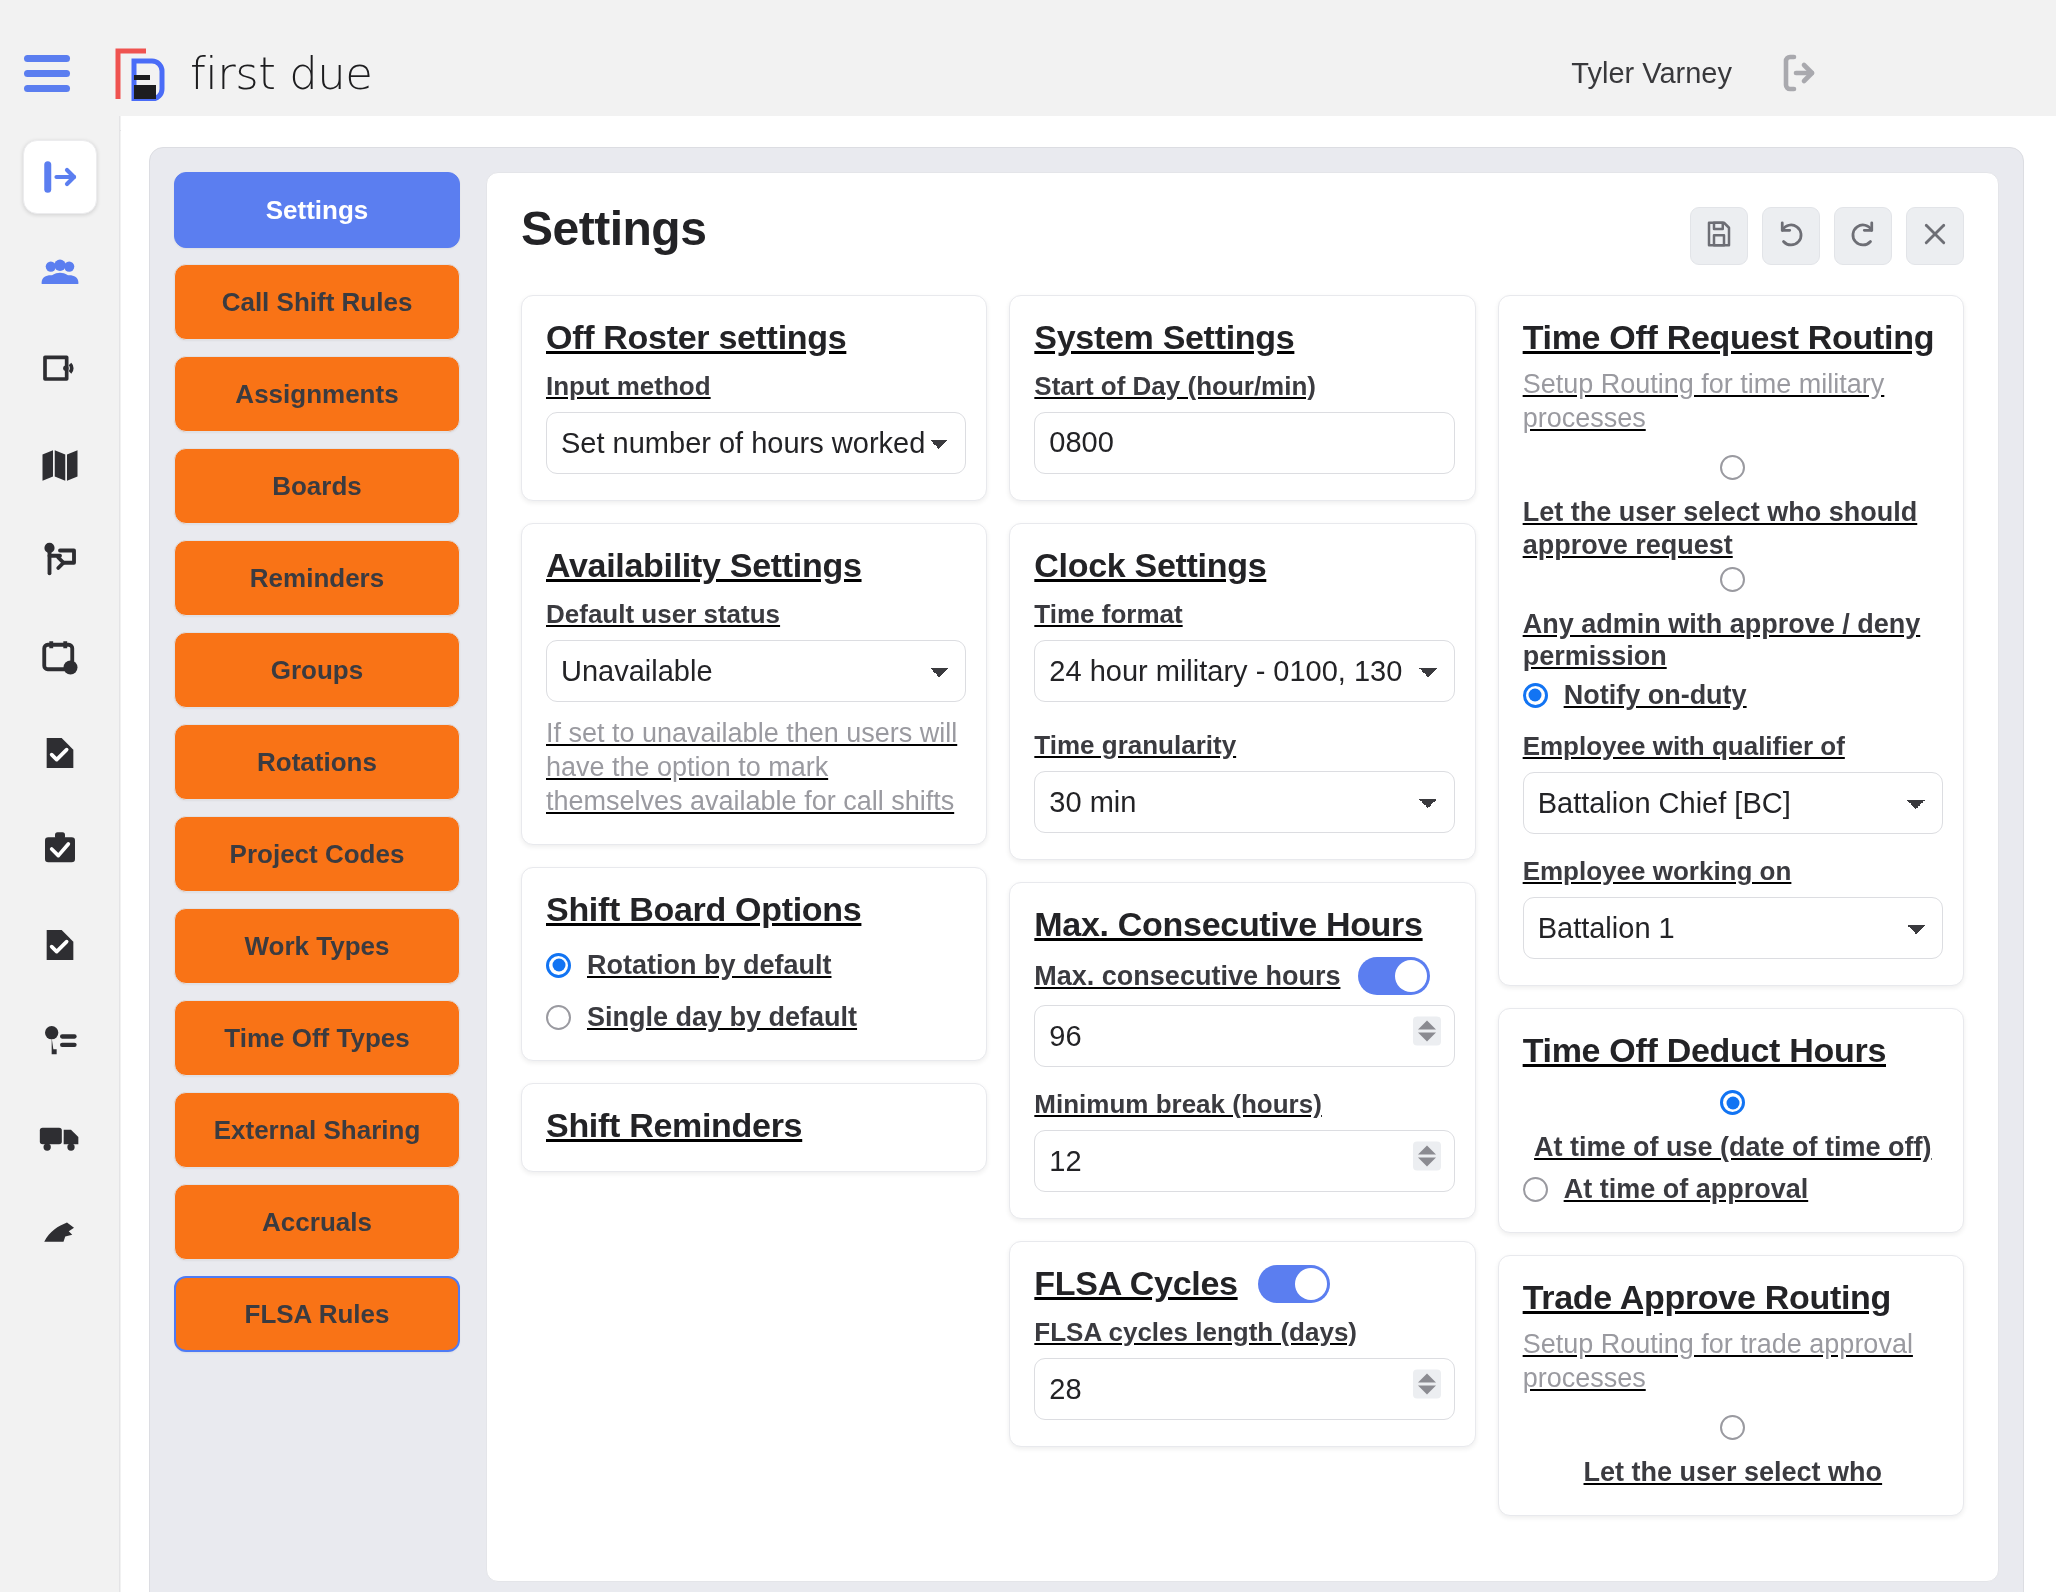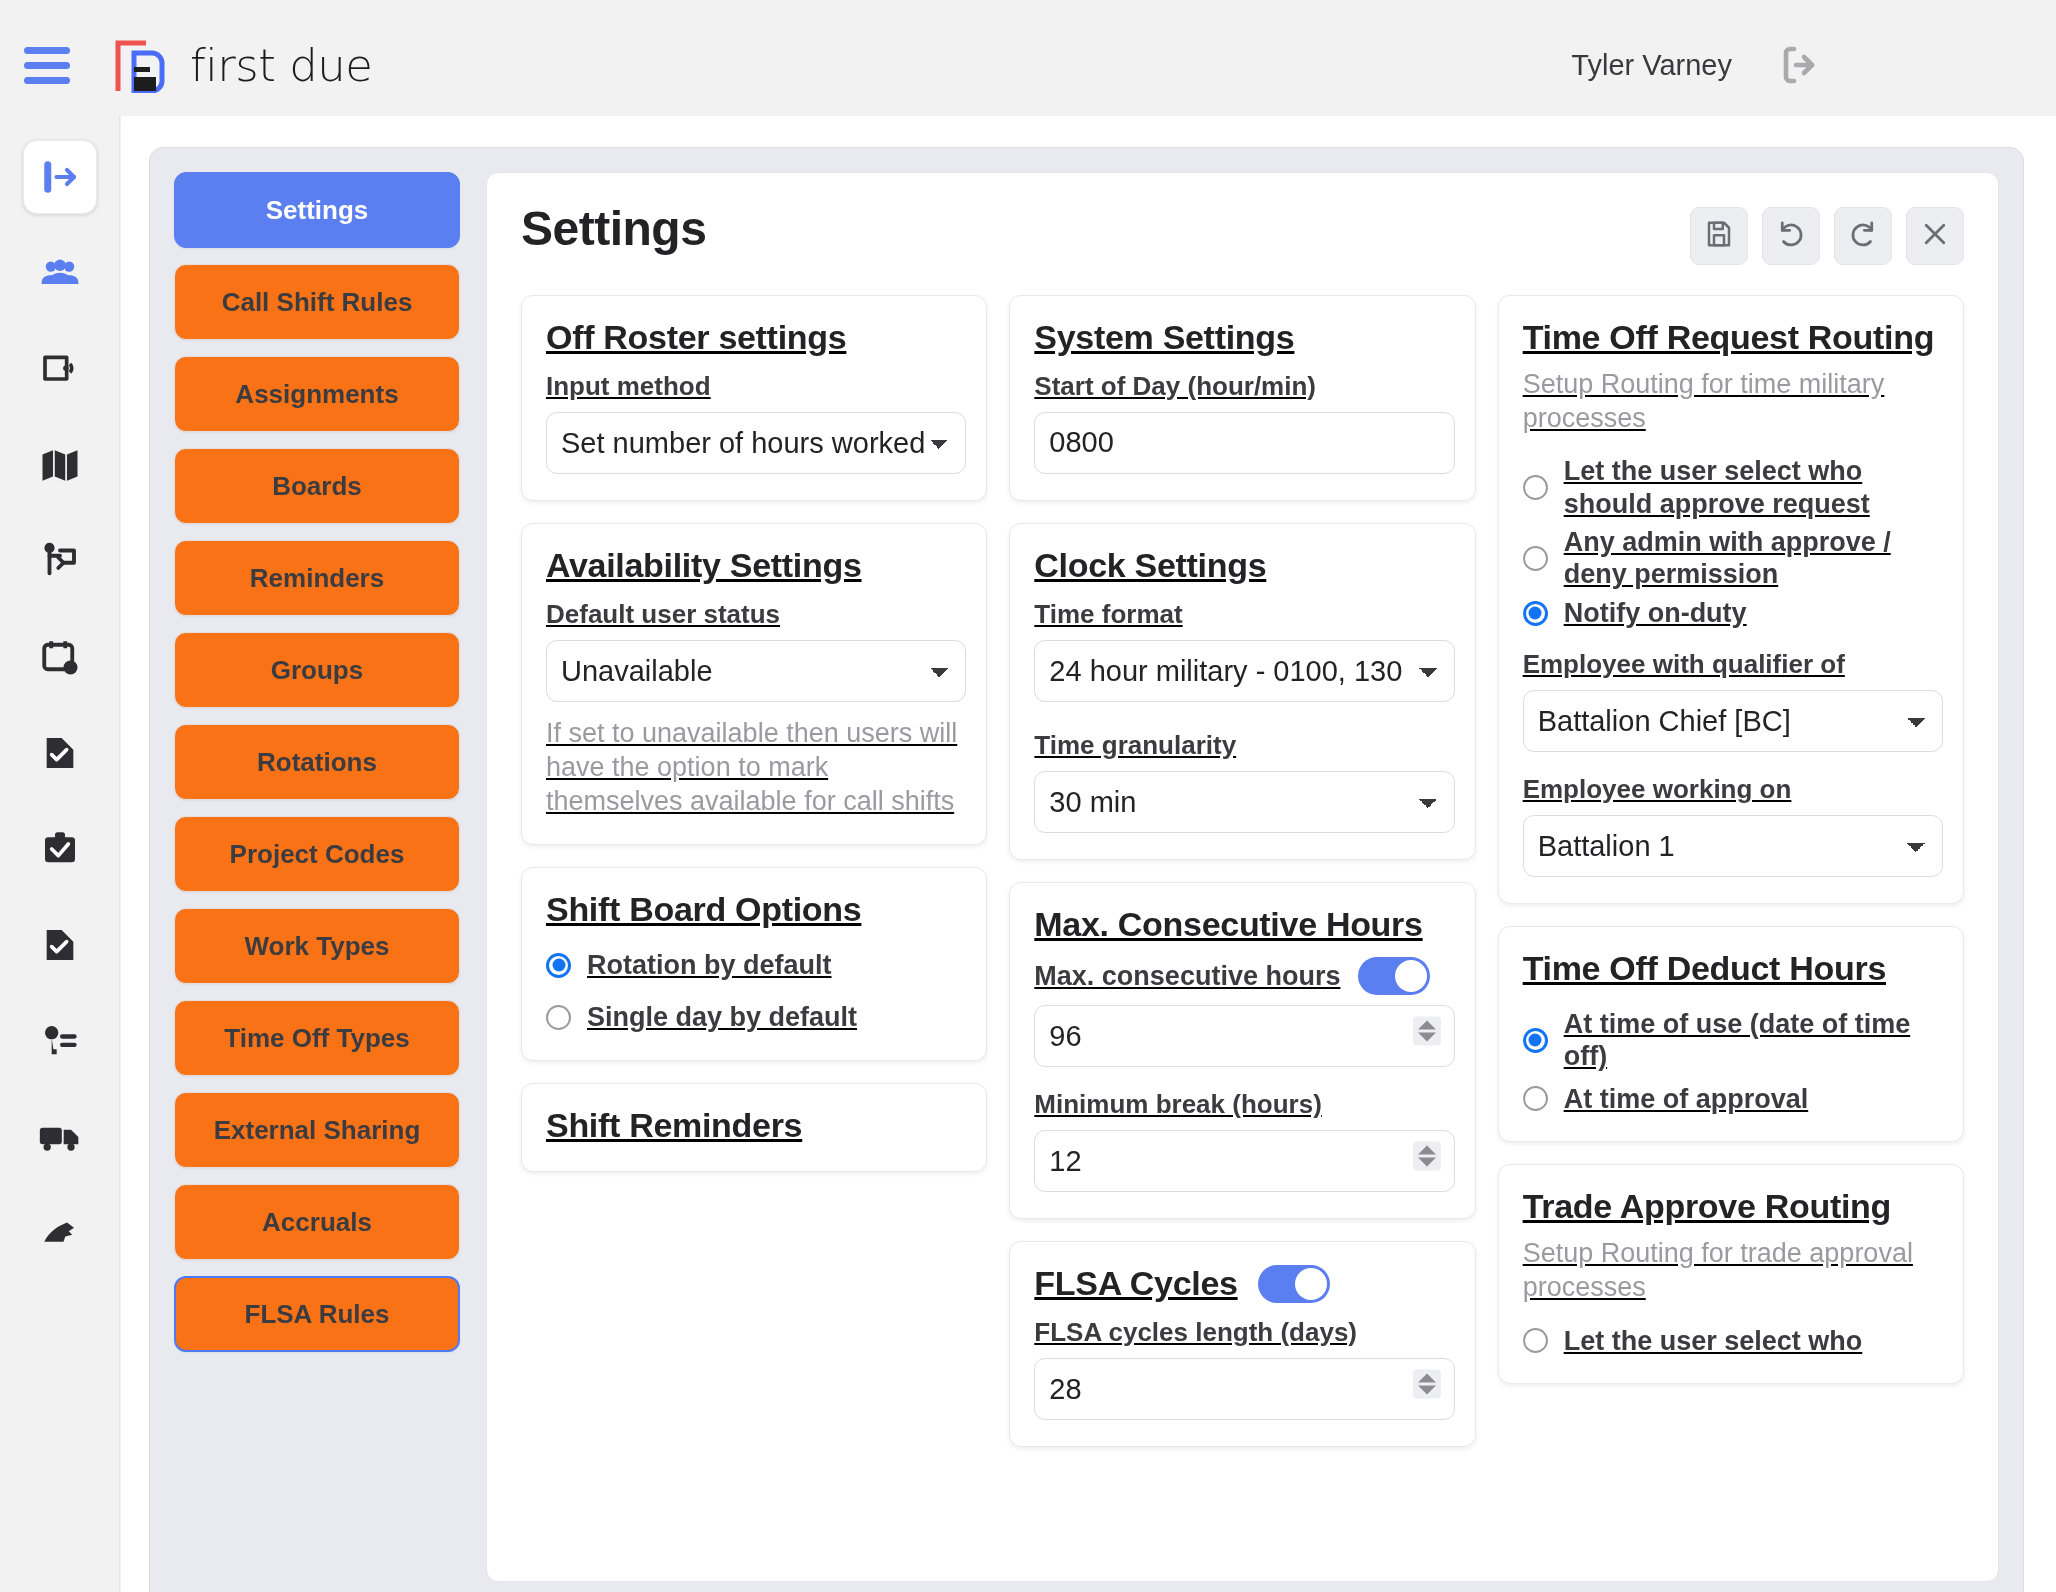--- a/index.html
+++ b/index.html
@@ -5,21 +5,21 @@
   * { box-sizing: border-box; margin: 0; padding: 0; }
   html, body {
     width: 2056px; height: 1592px;
     font-family: "Liberation Sans", sans-serif;
     background: #f2f2f2;
     overflow: hidden;
   }
 
   
   .topbar {
-    position: absolute; top: 8px; left: 0; width: 1868px; height: 115px;
+    position: absolute; top: 16px; left: 0; width: 1868px; height: 115px;
     background: #f2f2f2;
     display: flex; align-items: center;
     border-bottom: 1px solid #e2e2e4;
   }
   .hamburger { margin-left: 24px; width: 46px; height: 46px;
     display: flex; flex-direction: column; justify-content: center; gap: 8px; cursor: pointer; }
   .hamburger span { display: block; height: 7px; border-radius: 4px; background: #5b7ef0; }
   .hamburger span:nth-child(1) { width: 46px; }
   .hamburger span:nth-child(2) { width: 46px; }
   .hamburger span:nth-child(3) { width: 46px; }
@@ -102,21 +102,21 @@
     background-position: calc(100% - 26px) 27px, calc(100% - 17px) 27px;
     background-size: 9px 9px, 9px 9px; background-repeat: no-repeat;
   }
   input.ctl { background-image: none; }
   input.ctl.stepper { padding-right: 58px; }
 
   .help { font-size: 27px; color: #9a9aa0; line-height: 1.27; margin-top: 14px; }
 
   
   .radio-row { display: flex; align-items: center; gap: 16px; margin-top: 20px; }
-  .radio-row.multiline { align-items: center; }
+  .radio-row.multiline { align-items: center; flex-direction: column; }
   .radio {
     flex: 0 0 auto; width: 25px; height: 25px; border-radius: 50%;
     border: 2px solid #9a9aa0; background: #fff; position: relative; cursor: pointer;
   }
   .radio.checked { border-color: #1274f3; border-width: 3px; }
   .radio.checked::after {
     content: ""; position: absolute; left: 50%; top: 50%; transform: translate(-50%,-50%);
     width: 13px; height: 13px; border-radius: 50%; background: #1274f3;
   }
   .radio-label { font-size: 27px; font-weight: bold; color: #3b3b40; line-height: 1.2; }

